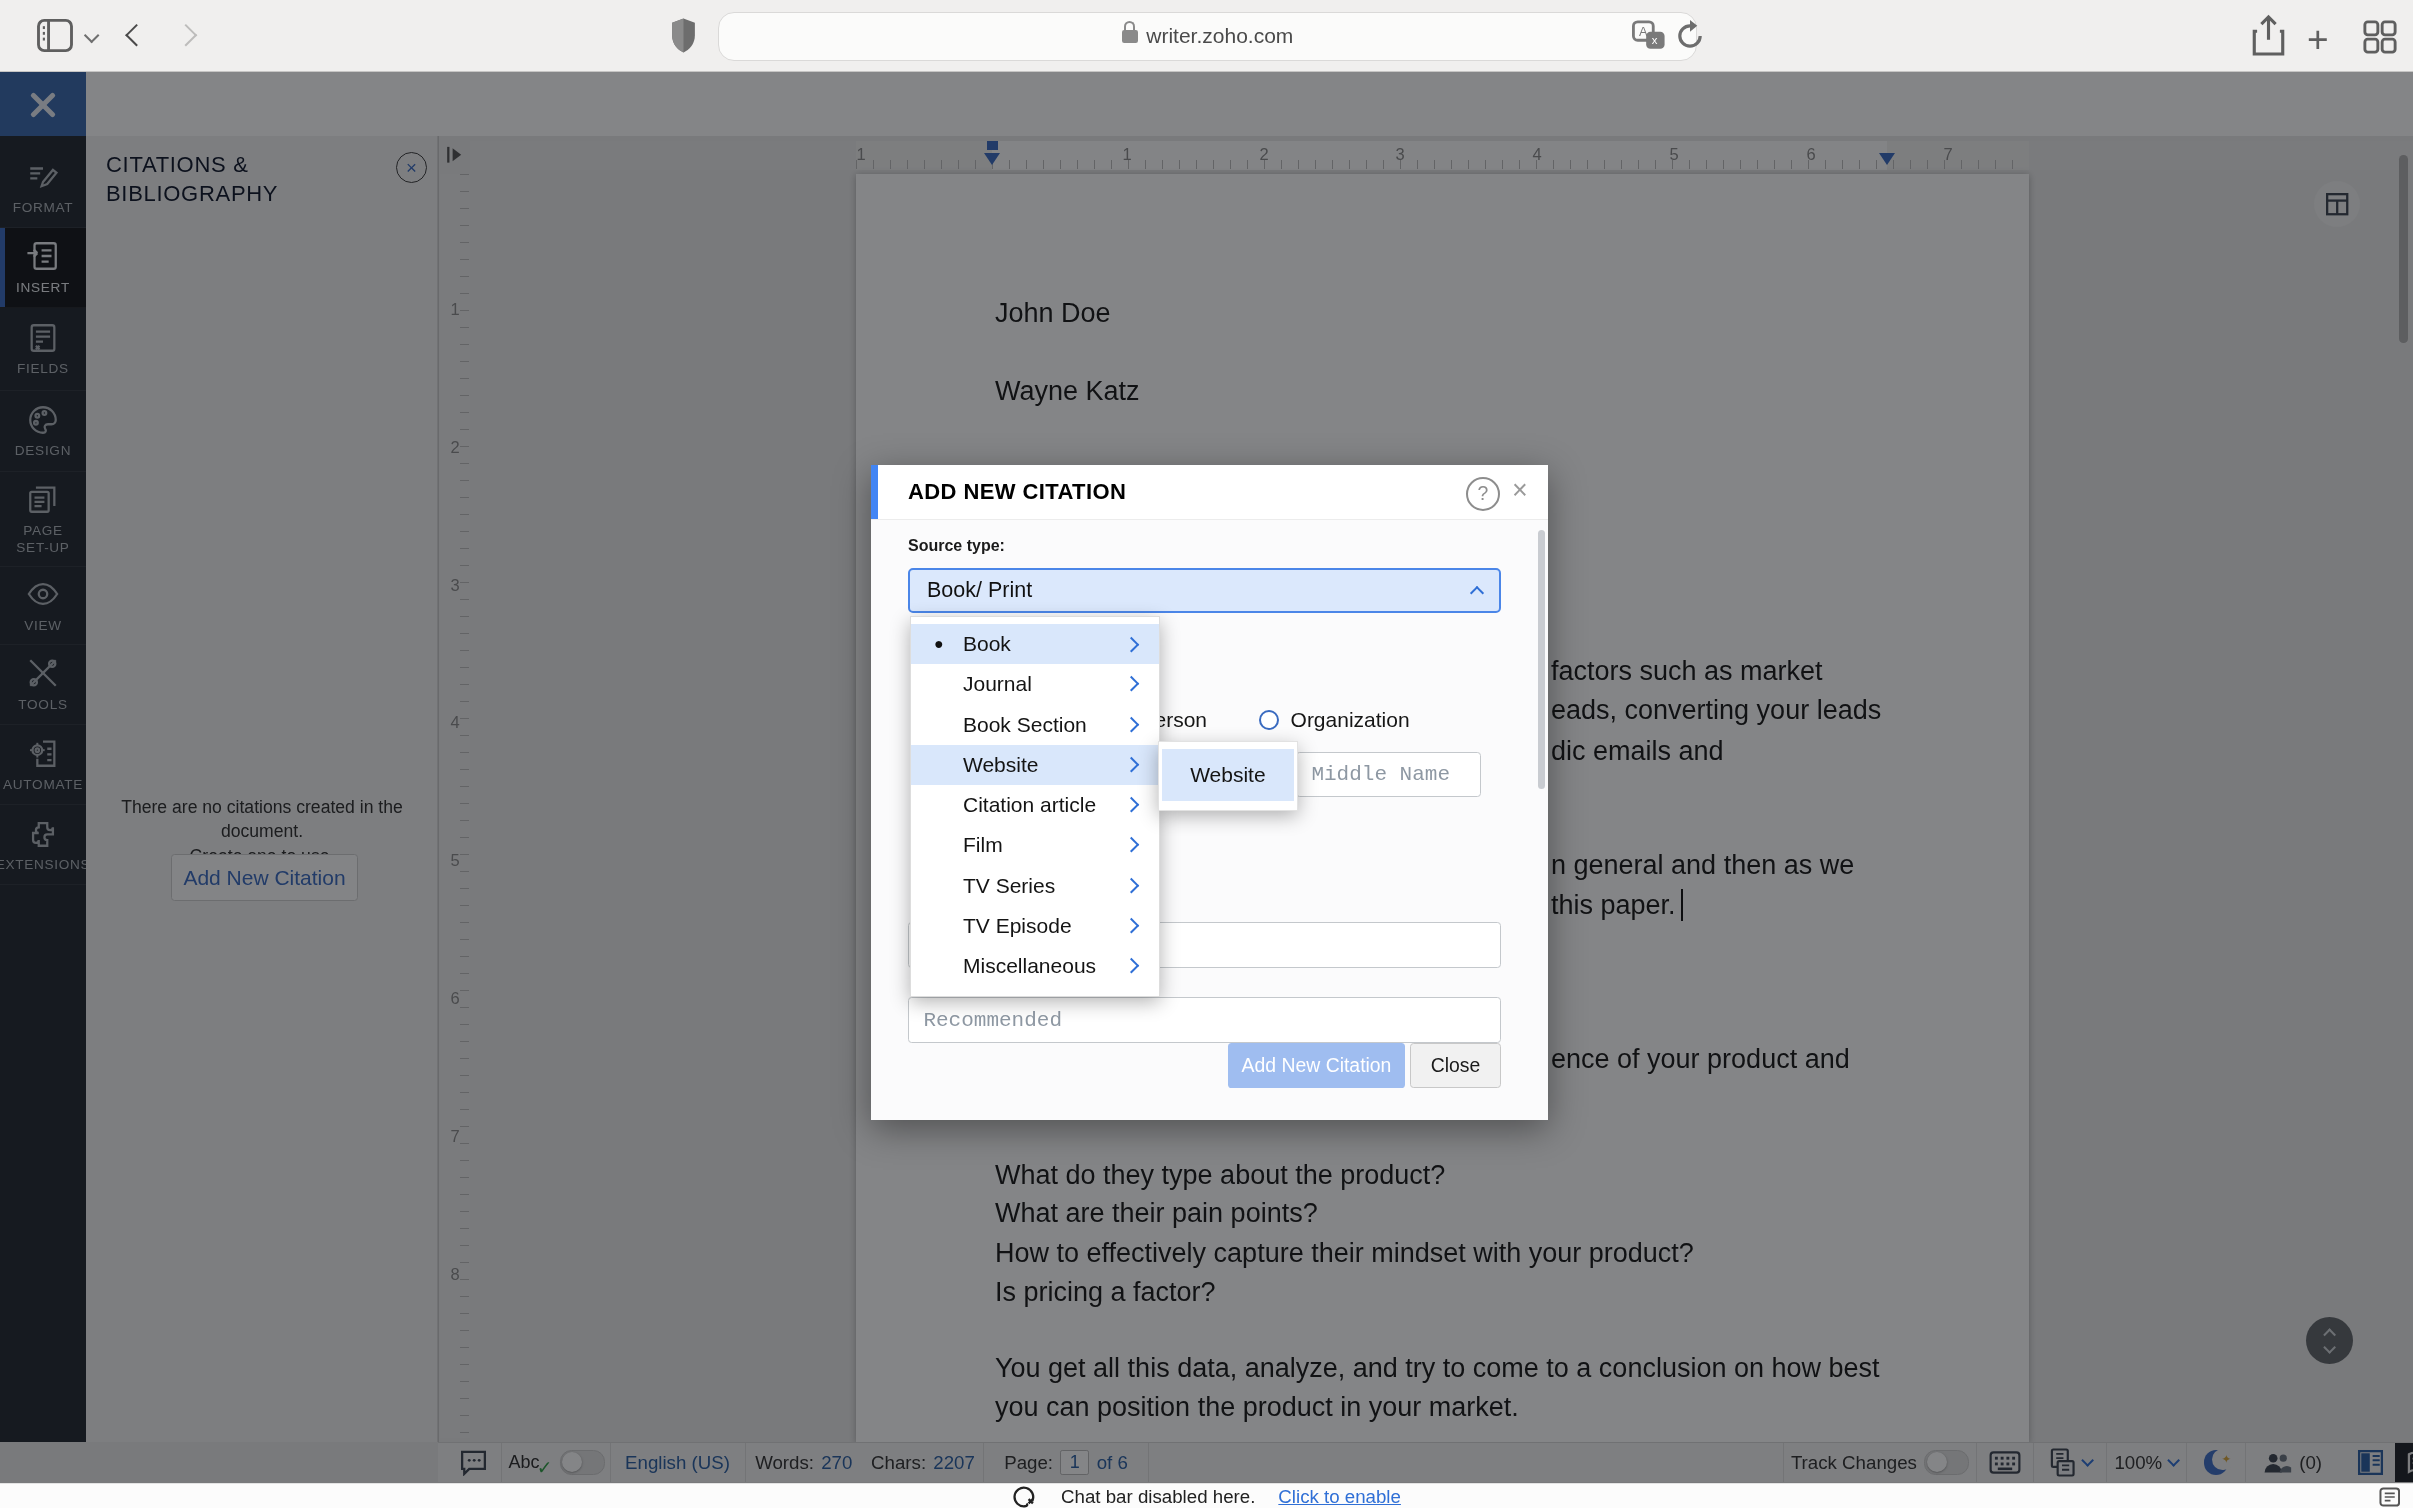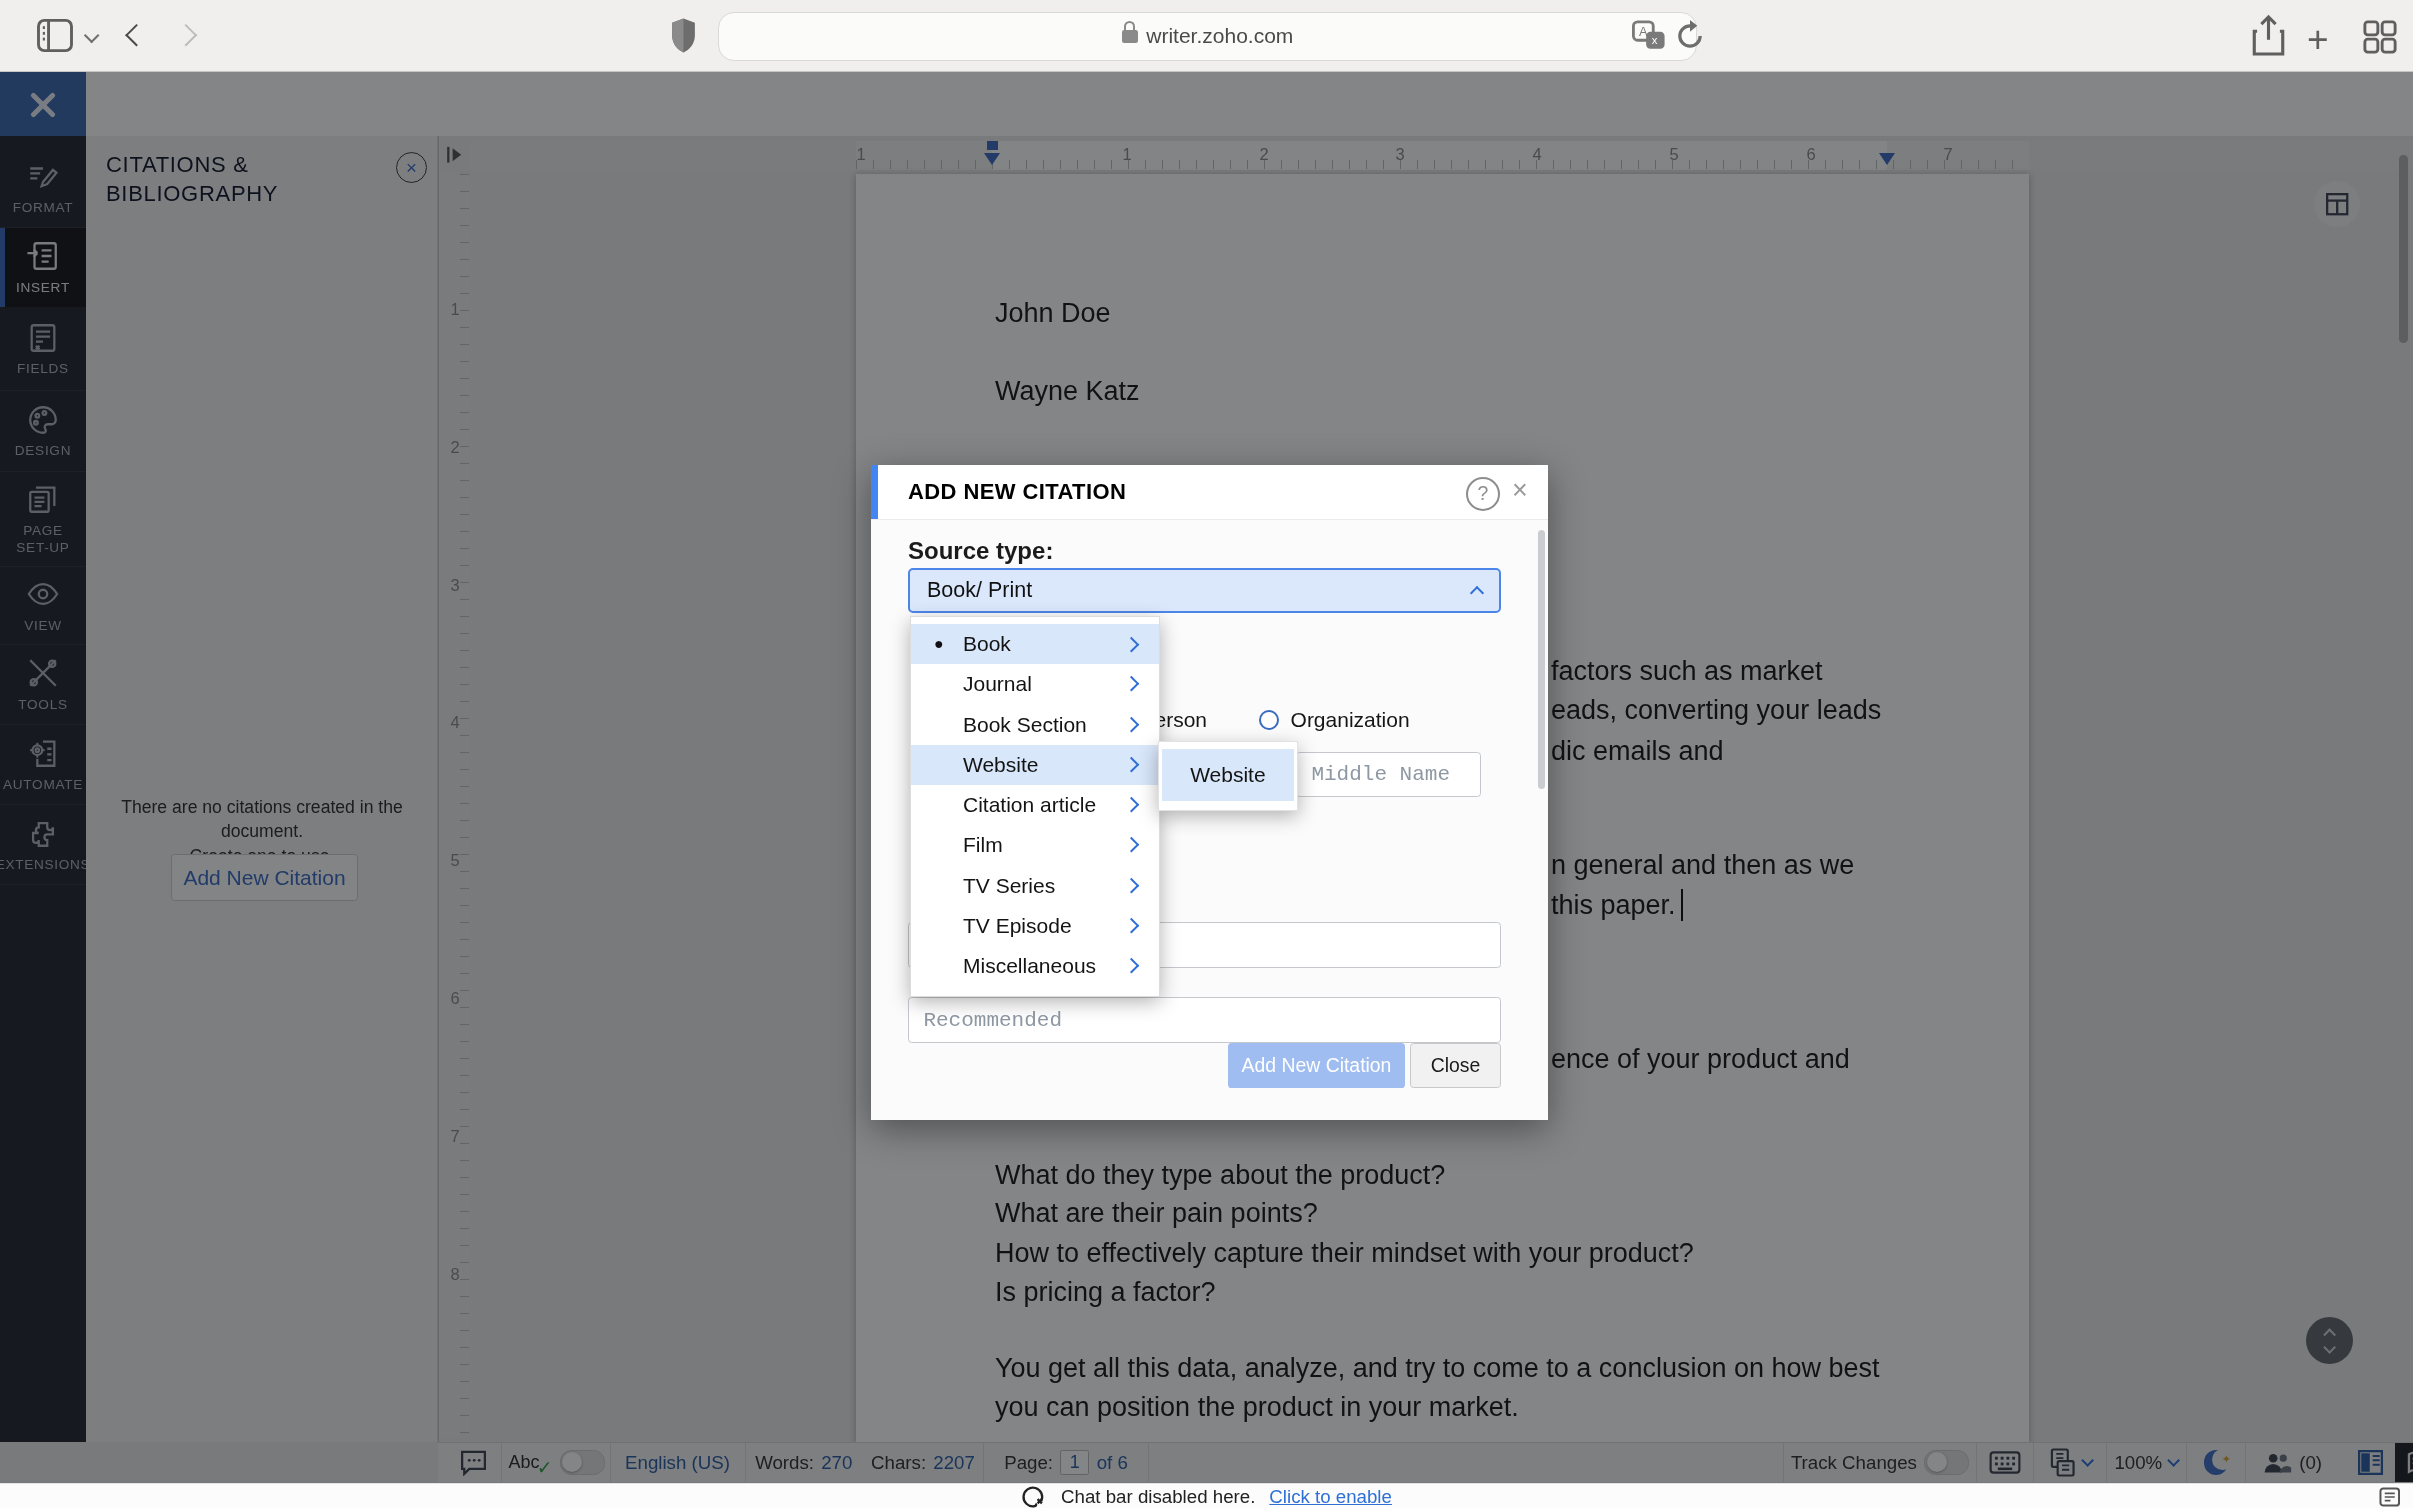--- a/index.html
+++ b/index.html
@@ -65,21 +65,21 @@
   .round-btn{border-radius:50%;display:flex;align-items:center;justify-content:center;}
   
   #overlay{left:0;top:72px;width:2413px;height:1411px;background:rgba(10,12,16,.5);z-index:40;}
   #dialog{left:871px;top:465px;width:677px;height:655px;background:#fbfbfc;z-index:60;box-shadow:0 8.6px 34px rgba(0,0,0,.4);}
   #dlg-header{position:absolute;left:0;top:0;width:677px;height:55px;background:#fff;border-bottom:1.4px solid #ececec;box-sizing:border-box;}
   #dlg-header::before{content:"";position:absolute;left:0;top:0;bottom:0;width:6.5px;background:#4285f4;}
   .dlg-title{position:absolute;left:37px;top:14.4px;font-size:22px;font-weight:bold;color:#000;letter-spacing:0.4px;}
   .help-circle{position:absolute;width:30px;height:30px;border:2.2px solid #8d8d8d;border-radius:50%;color:#8d8d8d;font-size:19.4px;
     display:flex;align-items:center;justify-content:center;}
   .dlg-x{position:absolute;color:#9a9a9a;font-size:27px;line-height:27px;}
-  .dlg-label{position:absolute;font-size:24px;color:#1b1b1b;font-weight:bold;}
+  .dlg-label{position:absolute;font-size:16px;color:#1b1b1b;font-weight:bold;}
   .select{position:absolute;background:#dbe8fc;border:2.2px solid #4b86e8;border-radius:5px;box-sizing:border-box;
     display:flex;align-items:center;color:#111;font-size:21.5px;padding:0 17px;justify-content:space-between;}
   .tfield{position:absolute;background:#fff;border:1.4px solid #c4c8cc;border-radius:3.6px;box-sizing:border-box;
     font-size:21px;color:#222;padding:0 14.4px;font-family:Liberation Mono, monospace;outline:none;}
   .tfield::placeholder{color:#8e98a3;opacity:1;}
   .radio{width:20px;height:20px;border-radius:50%;border:2.2px solid #3a6bc0;background:#fff;box-sizing:border-box;}
   .radio-lbl{font-size:21px;color:#161616;}
   .btn-primary-dis{position:absolute;background:#9fbdf0;color:#fff;border-radius:3.6px;font-size:19.4px;
     display:flex;align-items:center;justify-content:center;}
   .btn-plain{position:absolute;background:#f1f1f1;border:1.4px solid #c8c8c8;border-radius:3.6px;color:#1a1a1a;font-size:19.4px;
@@ -101,21 +101,21 @@
   #statusbar{left:438px;top:1442px;width:1975px;height:40px;background:#f2f2f2;border-top:1.4px solid #d6d6d6;box-sizing:border-box;}
   .st-cell{position:absolute;top:0;height:39px;display:flex;align-items:center;justify-content:center;gap:7.2px;
     font-size:18.7px;color:#333;border-right:1.4px solid #dcdcdc;box-sizing:border-box;}
   .st-cell.noborder{border-right:none;}
   .blue{color:#2b5fa3;}
   .toggle{position:relative;width:43px;height:23px;background:#e0e0e0;border:0.7px solid #cdcdcd;border-radius:11.5px;display:inline-block;}
   .toggle::after{content:"";position:absolute;left:1.4px;top:0.7px;width:20px;height:20px;border-radius:50%;background:#fff;box-shadow:0 0.7px 2.2px rgba(0,0,0,.35);}
   .pagebox{border:1.4px solid #bbb;background:#fff;color:#2b5fa3;font-size:18px;padding:1.4px 8.6px;border-radius:2.2px;}
   
   #chatbar{left:0;top:1483px;width:2413px;height:26px;background:#fcfcfc;border-top:1.4px solid #e3e3e3;box-sizing:border-box;
-    display:flex;align-items:center;justify-content:center;gap:14px;font-size:18.7px;color:#222;}
+    display:flex;align-items:center;justify-content:center;gap:23px;font-size:18.7px;color:#222;}
   #chatbar a{color:#2f6fd6;}
   .flex{display:flex;align-items:center;}
 </style>
 </head>
 <body>
 
 <div class="abs" id="browser">
   <svg class="abs" style="left:37px;top:18.7px" width="36" height="33" viewBox="0 0 25 23">
       <rect x="1" y="1" width="23" height="21" rx="4" fill="none" stroke="#5f5f5f" stroke-width="2"></rect>
       <line x1="8" y1="1" x2="8" y2="22" stroke="#5f5f5f" stroke-width="2"></line>

